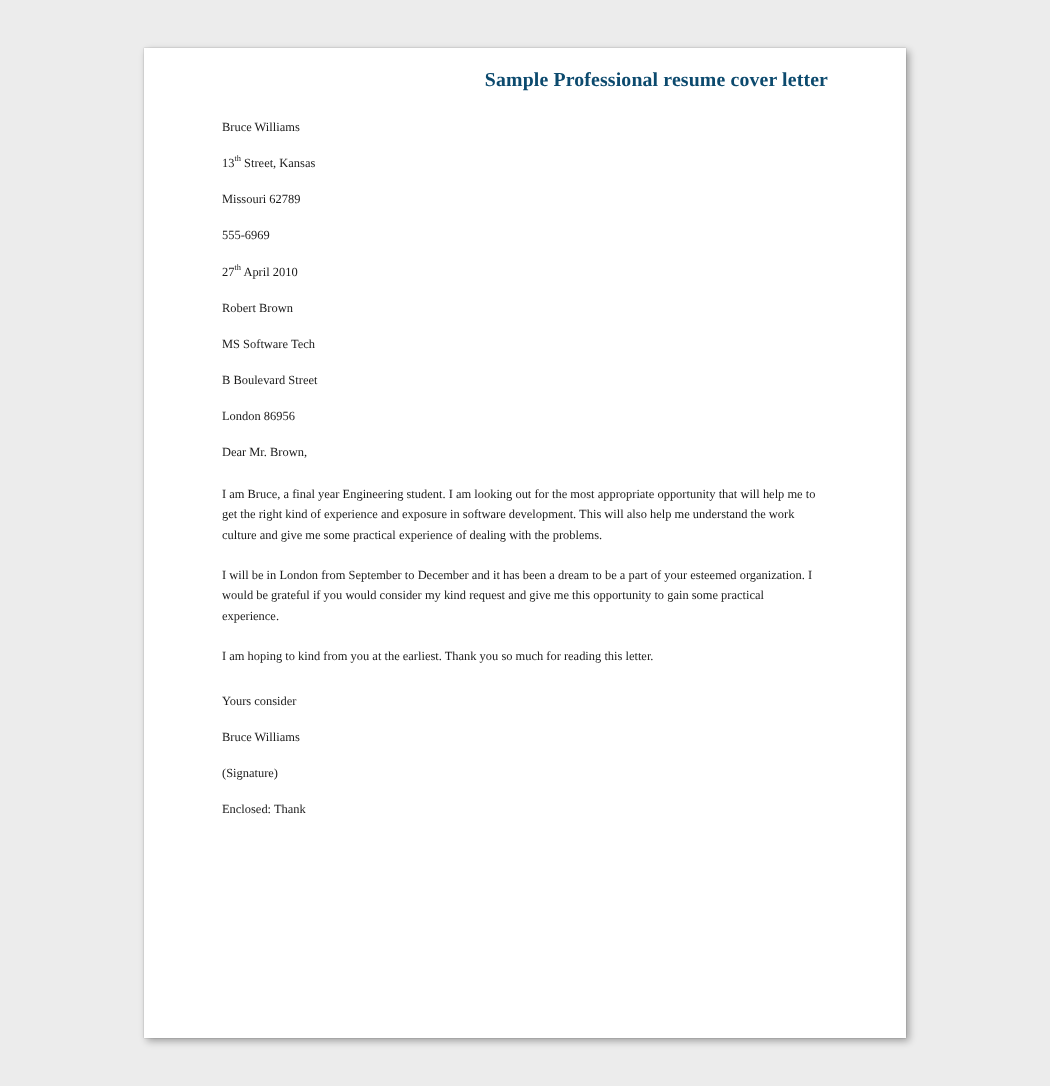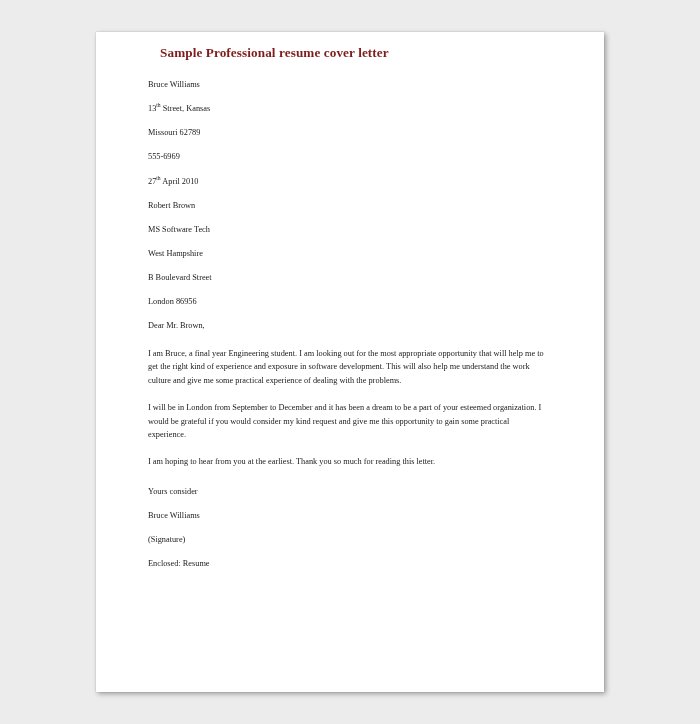--- a/index.html
+++ b/index.html
@@ -30,22 +30,22 @@
   }
   .letter-body {
     position: absolute;
     left: 52px;
     top: 13px;
     width: 404px;
   }
   .letter-title {
     font-size: 13.2px;
     font-weight: bold;
-    text-align: left;
-    color: #7f1d1d;
+    text-align: right;
+    color: #0c4a6e;
     margin: 0 0 19px 0;
     letter-spacing: 0.1px;
     padding-left: 12px;
   }
   .addr-line {
     font-size: 8.3px;
     color: #1a1a1a;
     margin: 0 0 14.6px 0;
     line-height: 1.15;
     white-space: nowrap;
@@ -93,35 +93,34 @@
         <p class="addr-line">Bruce Williams</p>
         <p class="addr-line"><span>13</span><sup>th</sup><span> Street, Kansas</span></p>
         <p class="addr-line">Missouri 62789</p>
         <p class="addr-line">555-6969</p>
         <p class="addr-line"><span>27</span><sup>th</sup><span> April 2010</span></p>
       </div>
 
       <div>
         <p class="addr-line">Robert Brown</p>
         <p class="addr-line">MS Software Tech</p>
-        <p class="addr-line">West Hampshire</p>
         <p class="addr-line">B Boulevard Street</p>
         <p class="addr-line">London 86956</p>
       </div>
 
       <p class="salutation">Dear Mr. Brown,</p>
 
       <p class="para">I am Bruce, a final year Engineering student. I am looking out for the most appropriate opportunity that will help me to get the right kind of experience and exposure in software development. This will also help me understand the work culture and give me some practical experience of dealing with the problems.</p>
       <p class="para">I will be in London from September to December and it has been a dream to be a part of your esteemed organization. I would be grateful if you would consider my kind request and give me this opportunity to gain some practical experience.</p>
-      <p class="para">I am hoping to hear from you at the earliest. Thank you so much for reading this letter.</p>
+      <p class="para">I am hoping to kind from you at the earliest. Thank you so much for reading this letter.</p>
 
       <div class="spacer-before-closing"></div>
 
       <div>
         <p class="closing-line">Yours consider</p>
         <p class="closing-line">Bruce Williams</p>
         <p class="closing-line">(Signature)</p>
-        <p class="closing-line">Enclosed: Resume</p>
+        <p class="closing-line">Enclosed: Thank</p>
       </div>
 
     </div>
   </div>
 </div>
 
 </body></html>

